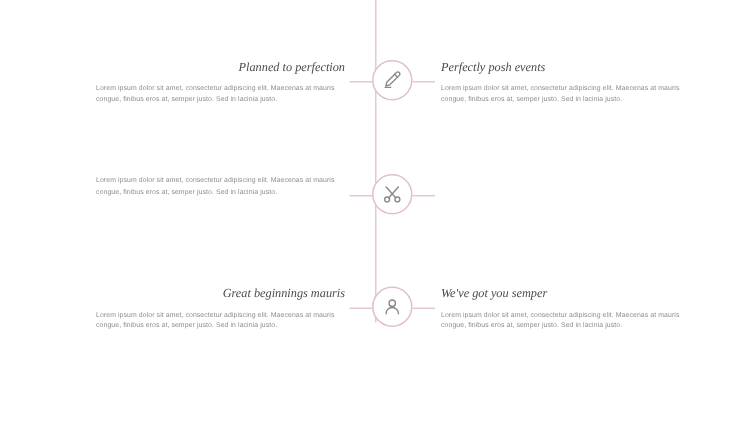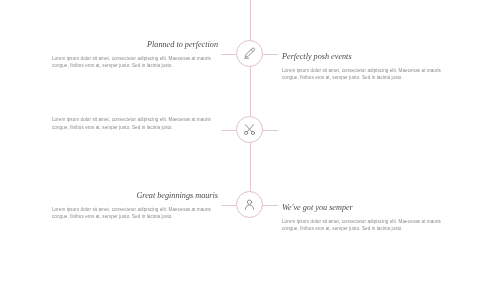--- a/index.html
+++ b/index.html
@@ -29,21 +29,21 @@
     left: 249.5px;
     top: 0px;
     width: 1px;
     height: 215px;
     background: #e3c9cf;
   }
 
   
   .tl-row {
     position: absolute;
-    left: 0;
+    left: 12px;
     width: 396px;
     height: 60px;
     padding-left: 20px;
   }
   .tl-row.r1 { top: 24px; }
   .tl-row.r2 { top: 100px; }
   .tl-row.r3 { top: 175px; }
 
   
   .node {
@@ -81,21 +81,20 @@
   }
   .col.left {
     left: 52px;
     width: 166px;
     text-align: left;
   }
   .col.right {
     left: 282px;
     width: 172px;
     text-align: left;
-    margin-top: 12px;
   }
 
   .heading {
     font-family: "Liberation Serif", serif;
     font-style: italic;
     font-size: 8.2px;
     line-height: 10px;
     color: #4a4a4a;
     margin: 0 0 4.5px 0;
     white-space: nowrap;

